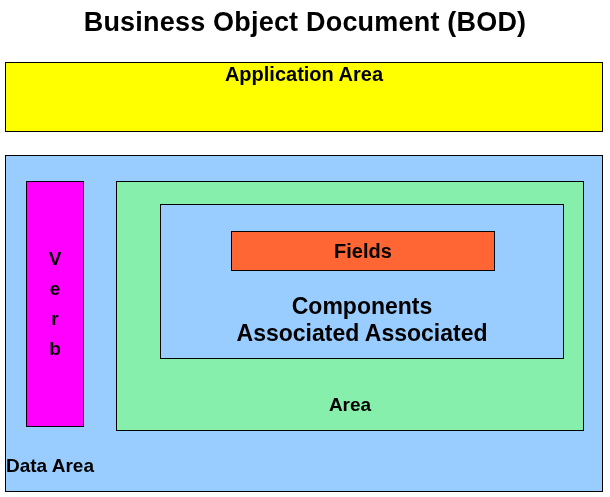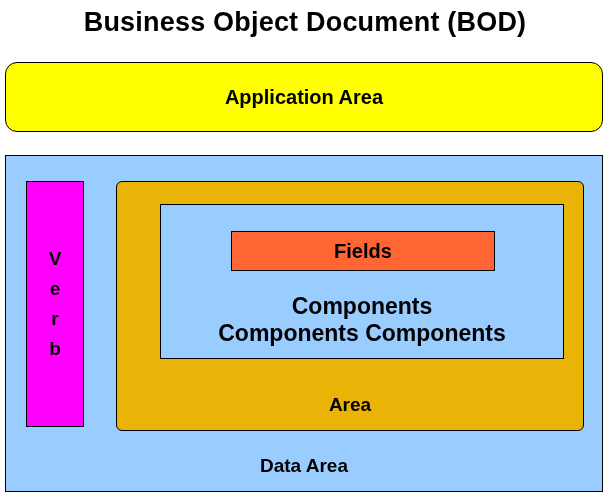--- a/index.html
+++ b/index.html
@@ -25,21 +25,21 @@
     font-weight: bold;
     letter-spacing: 0.2px;
   }
   .box {
     position: absolute;
     border: 1px solid #000000;
   }
   .application-area {
     left: 5px; top: 62px;
     width: 598px; height: 70px;
-    display: flex; align-items: center; justify-content: center; border-radius: 12px;
+    display: flex; align-items: flex-start; justify-content: center;
   }
   .big-label {
     font-size: 20px;
     font-weight: bold;
   }
   .data-area {
     left: 5px; top: 155px;
     width: 598px; height: 337px;
   }
   .verb-box {
@@ -81,21 +81,21 @@
     bottom: 14px; left: 0;
     width: 100%;
     text-align: center;
     font-size: 19px;
     font-weight: bold;
   }
   .data-area-label {
     position: absolute;
     bottom: 14px; left: 0;
     width: 100%;
-    text-align: center;
+    text-align: left;
     font-size: 19px;
     font-weight: bold;
   }
 </style>
 </head>
 <body>
 
 <div class="canvas">
 
   <div class="title">Business Object Document (BOD)</div>
@@ -106,31 +106,31 @@
 
   <div class="box data-area" style="background-color: rgb(153, 204, 255);">
 
     <div class="box verb-box" style="background-color: rgb(255, 0, 255);">
       <span class="verb-label">V
 e
 r
 b</span>
     </div>
 
-    <div class="box noun-box" style="background-color: #eab308; border-radius: 6px;">
+    <div class="box noun-box" style="background-color: #86efac;">
 
       <div class="box components-box" style="background-color: rgb(153, 204, 255);">
 
         <div class="box fields-box" style="background-color: rgb(255, 102, 51);">
           <span class="big-label">Fields</span>
         </div>
 
         <div class="components-text">
           <div>Components</div>
-          <div>Components Components</div>
+          <div>Associated Associated</div>
         </div>
 
       </div>
 
       <div class="noun-label">Area</div>
 
     </div>
 
     <div class="data-area-label">Data Area</div>
 

